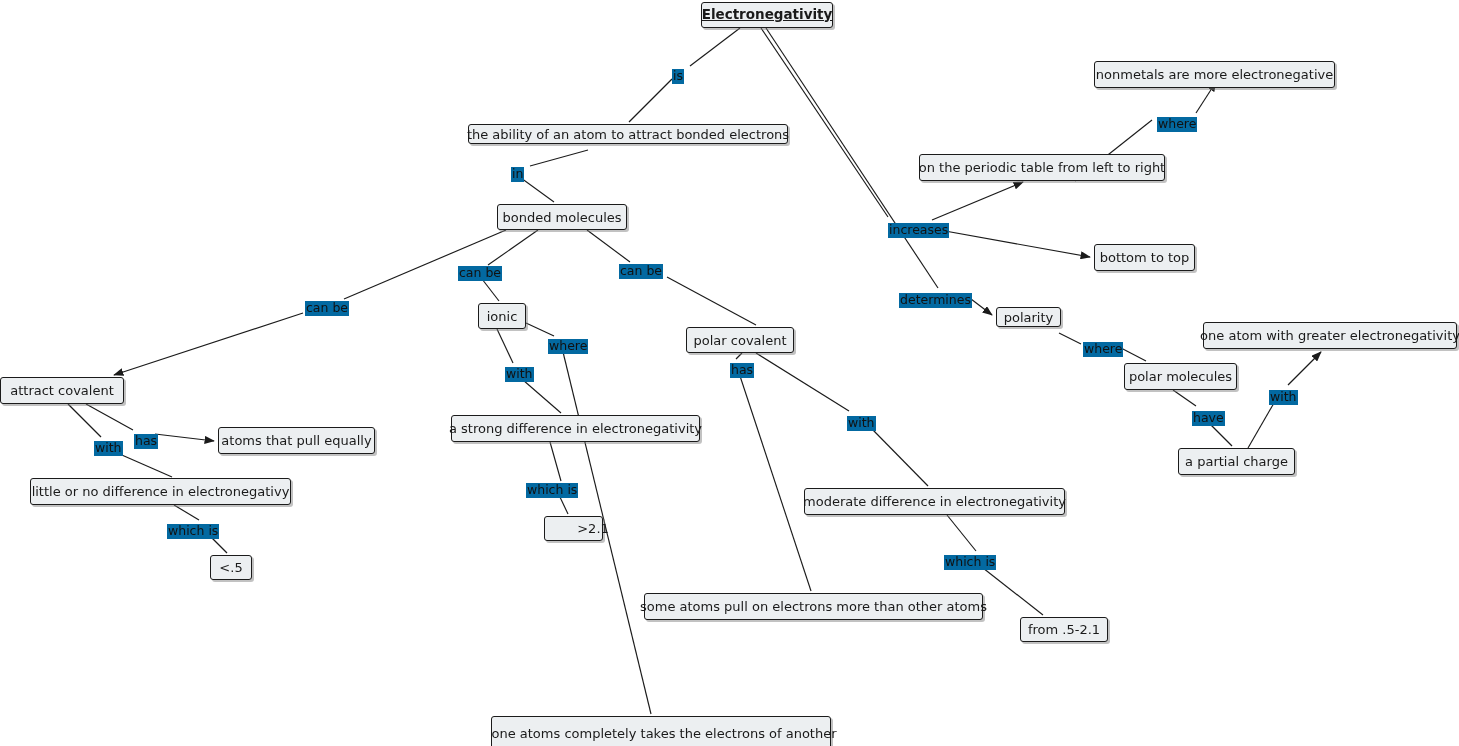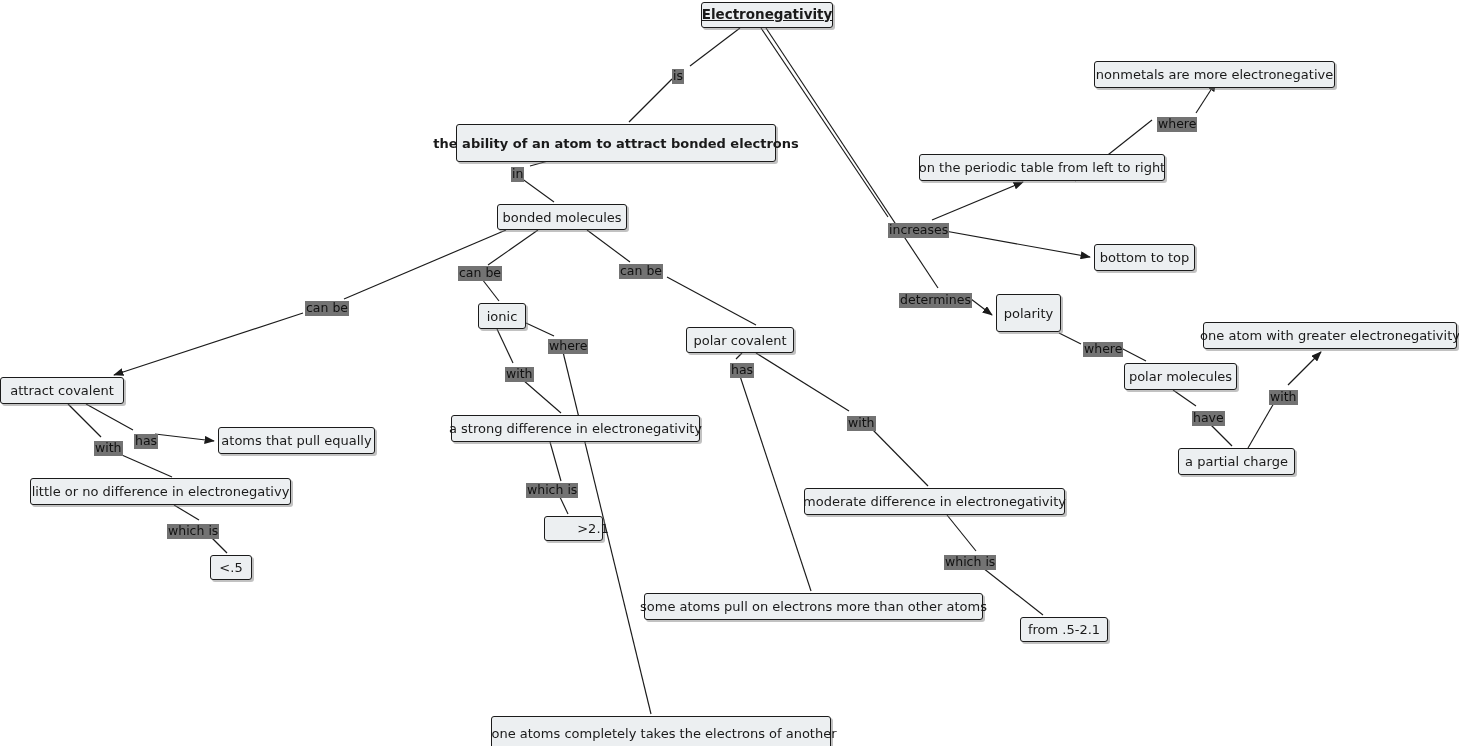--- a/index.html
+++ b/index.html
@@ -47,21 +47,21 @@
   .node.root {
     font-weight: bold;
     text-decoration: underline;
     font-size: 13.5px;
     border-width: 1.5px;
   }
   .linklabel {
     position: absolute;
     font-size: 12.5px;
     color: #111111;
-    background: #737373;
+    background: #0369a1;
     line-height: 1;
     white-space: nowrap;
     padding: 1px 1px;
   }
 </style>
 </head>
 <body>
 
 <div id="map">
 
@@ -111,38 +111,38 @@
         <path d="M 1121 348 L 1146 361"></path>
         <path d="M 1173 390 L 1196 406"></path>
         <path d="M 1207 421 L 1232 446"></path>
         <path d="M 1248 448 L 1274 403"></path>
         <path d="M 1288 385 L 1321 352" marker-end="url(#arrowhead)"></path>
       </g>
   </svg>
 
   <div id="node-layer">
       <div class="node root" style="left: 701px; top: 2px; width: 132px; height: 26px;">Electronegativity</div>
-      <div class="node" style="left: 456px; top: 124px; width: 320px; height: 38px; font-weight: bold;">the ability of an atom to attract bonded electrons</div>
+      <div class="node" style="left: 468px; top: 124px; width: 320px; height: 20px;">the ability of an atom to attract bonded electrons</div>
       <div class="node" style="left: 497px; top: 204px; width: 130px; height: 26px;">bonded molecules</div>
       <div class="node" style="left: 0px; top: 377px; width: 124px; height: 27px;">attract covalent</div>
       <div class="node" style="left: 478px; top: 303px; width: 48px; height: 26px;">ionic</div>
       <div class="node" style="left: 686px; top: 327px; width: 108px; height: 26px;">polar covalent</div>
       <div class="node" style="left: 218px; top: 427px; width: 157px; height: 27px;">atoms that pull equally</div>
       <div class="node" style="left: 30px; top: 478px; width: 261px; height: 27px;">little or no difference in electronegativy</div>
       <div class="node" style="left: 210px; top: 555px; width: 42px; height: 25px;">&lt;.5</div>
       <div class="node" style="left: 451px; top: 415px; width: 249px; height: 27px;">a strong difference in electronegativity</div>
       <div class="node" style="left: 544px; top: 516px; width: 46px; height: 25px; padding-left: 48px;">&gt;2.1</div>
       <div class="node" style="left: 491px; top: 716px; width: 340px; height: 35px; padding-left: 15px;">one atoms completely takes the electrons of another</div>
       <div class="node" style="left: 644px; top: 593px; width: 339px; height: 27px;">some atoms pull on electrons more than other atoms</div>
       <div class="node" style="left: 804px; top: 488px; width: 261px; height: 27px;">moderate difference in electronegativity</div>
       <div class="node" style="left: 1020px; top: 617px; width: 88px; height: 25px;">from .5-2.1</div>
       <div class="node" style="left: 919px; top: 154px; width: 246px; height: 27px;">on the periodic table from left to right</div>
       <div class="node" style="left: 1094px; top: 52px; width: 241px; height: 27px; margin-top: 9px;">nonmetals are more electronegative</div>
       <div class="node" style="left: 1094px; top: 244px; width: 101px; height: 27px;">bottom to top</div>
-      <div class="node" style="left: 996px; top: 294px; width: 65px; height: 38px;">polarity</div>
+      <div class="node" style="left: 996px; top: 307px; width: 65px; height: 20px;">polarity</div>
       <div class="node" style="left: 1124px; top: 363px; width: 113px; height: 27px;">polar molecules</div>
       <div class="node" style="left: 1178px; top: 448px; width: 117px; height: 27px;">a partial charge</div>
       <div class="node" style="left: 1203px; top: 322px; width: 254px; height: 27px;">one atom with greater electronegativity</div>
     </div>
   <div id="label-layer">
       <div class="linklabel" style="left: 672px; top: 69px;">is</div>
       <div class="linklabel" style="left: 511px; top: 167px;">in</div>
       <div class="linklabel" style="left: 305px; top: 301px;">can be</div>
       <div class="linklabel" style="left: 458px; top: 266px;">can be</div>
       <div class="linklabel" style="left: 619px; top: 264px;">can be</div>

